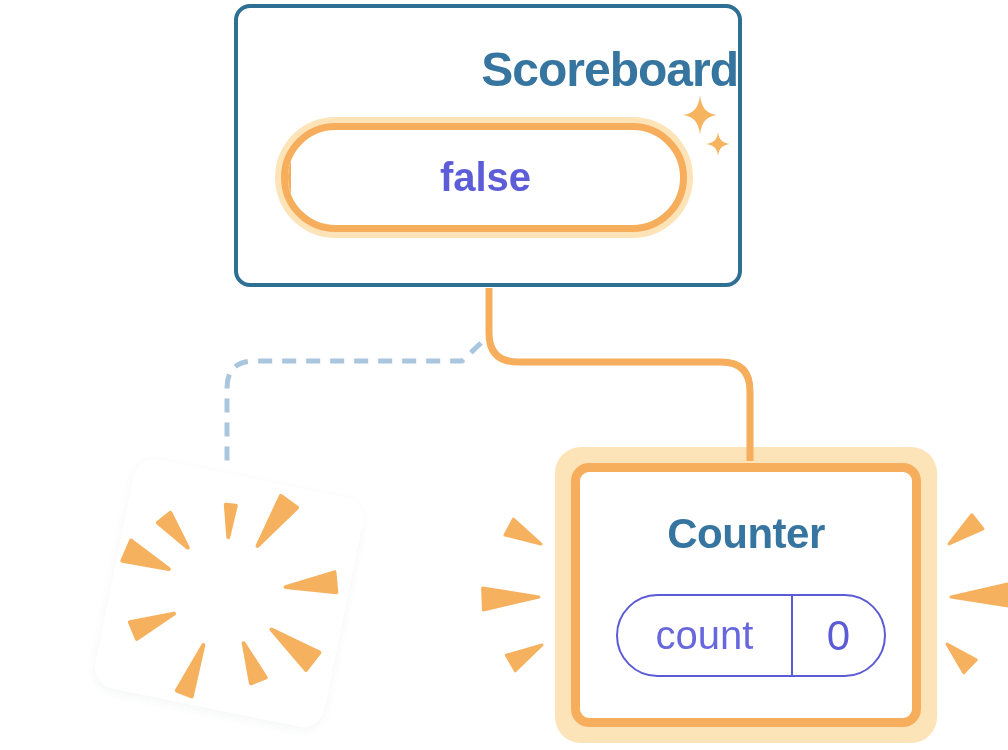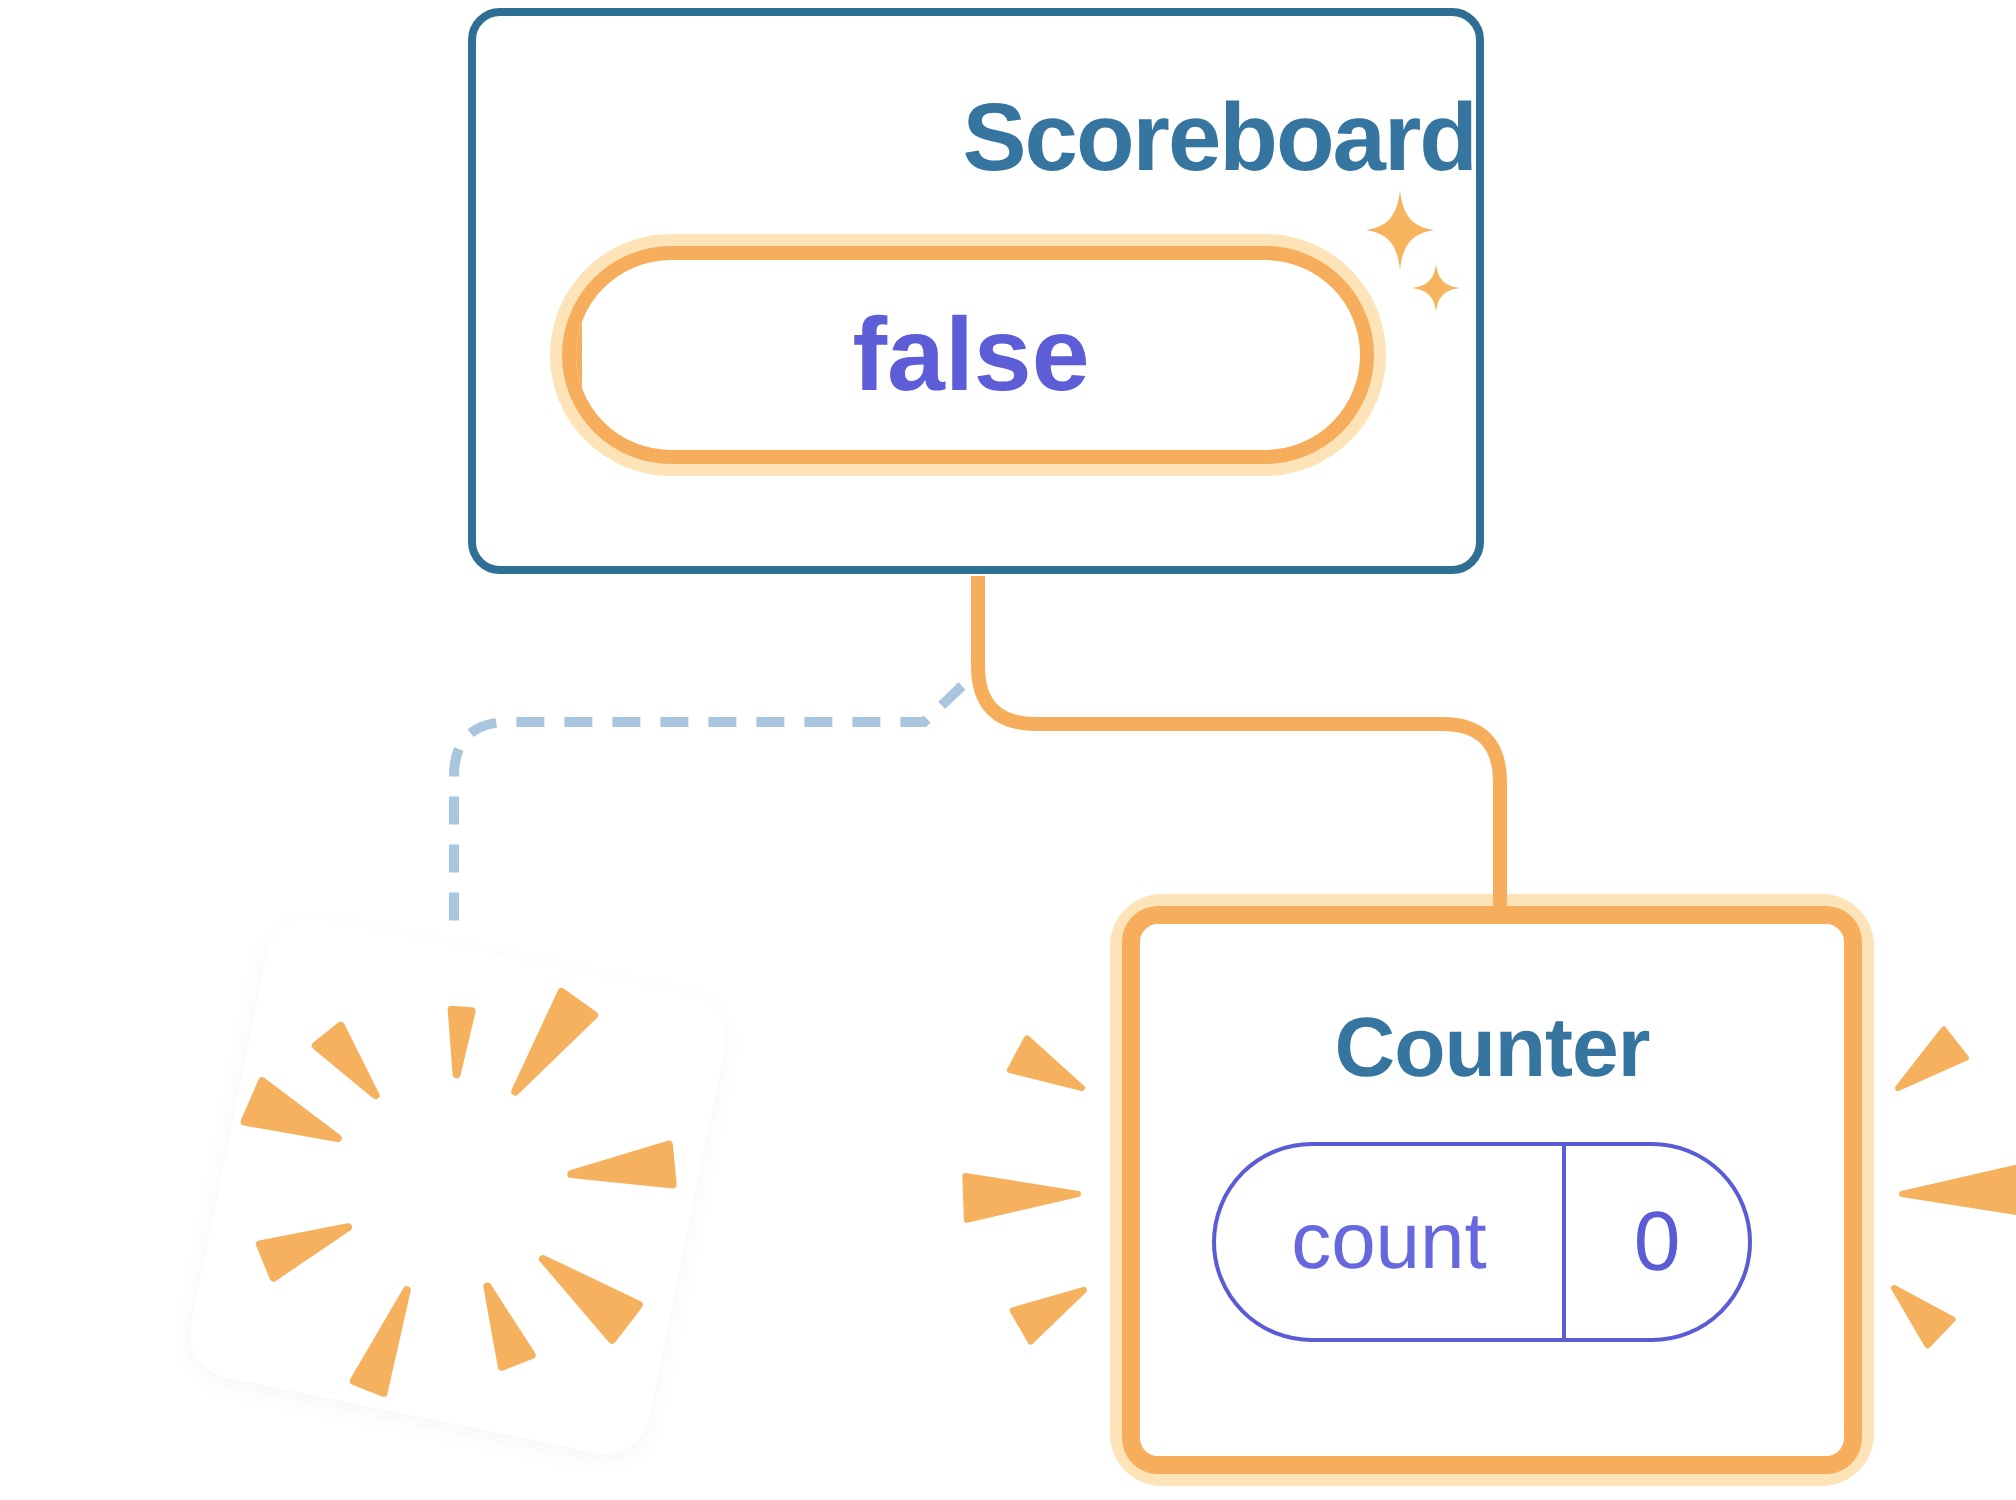--- a/index.html
+++ b/index.html
@@ -25,39 +25,39 @@
     width:100%;height:100%;border:7px solid #F6AE5C;border-radius:999px;
     background:#ffffff;display:flex;box-sizing:border-box;overflow:hidden;
   }
   .sb-cell-left{
     width:247px;display:flex;align-items:center;justify-content:center;
     font-size:40px;color:#6A6ADF;letter-spacing:-0.5px;
   }
   .sb-divider{width:3px;background:#F6AE5C;}
   .sb-cell-right{
     flex:1;display:flex;align-items:center;justify-content:center;
-    font-size:52px;font-weight:700;color:#5D5DD8;
+    font-size:40px;font-weight:700;color:#5D5DD8;
   }
   .sparkle-big{position:absolute;left:445px;top:87px;width:34px;height:40px;}
   .sparkle-small{position:absolute;left:468px;top:124px;width:24px;height:24px;}
   
   .card-counter-outer{
     position:absolute;left:555px;top:447px;width:382px;height:296px;
-    background:#FCE3B8;border-radius:26px;padding:6px;box-sizing:border-box;z-index:1;
+    background:#FCE3B8;border-radius:26px;padding:16px;box-sizing:border-box;z-index:1;
   }
   .card-counter-inner{
     width:100%;height:100%;background:#ffffff;border:9px solid #F6AE5C;
     border-radius:18px;box-sizing:border-box;position:relative;
   }
   .ct-title{
     text-align:center;margin-top:38px;font-size:42px;font-weight:600;
     color:#36759F;letter-spacing:-0.5px;
   }
   .ct-pill{
-    position:absolute;left:36px;top:109px;width:270px;height:100px;
+    position:absolute;left:36px;top:122px;width:270px;height:83px;
     border:2px solid #5B5BD6;border-radius:999px;background:#ffffff;
     display:flex;box-sizing:border-box;overflow:hidden;
   }
   .ct-cell-left{
     width:173px;display:flex;align-items:center;justify-content:center;
     font-size:40px;color:#6868DE;
   }
   .ct-divider{width:2px;background:#5B5BD6;}
   .ct-cell-right{
     flex:1;display:flex;align-items:center;justify-content:center;

